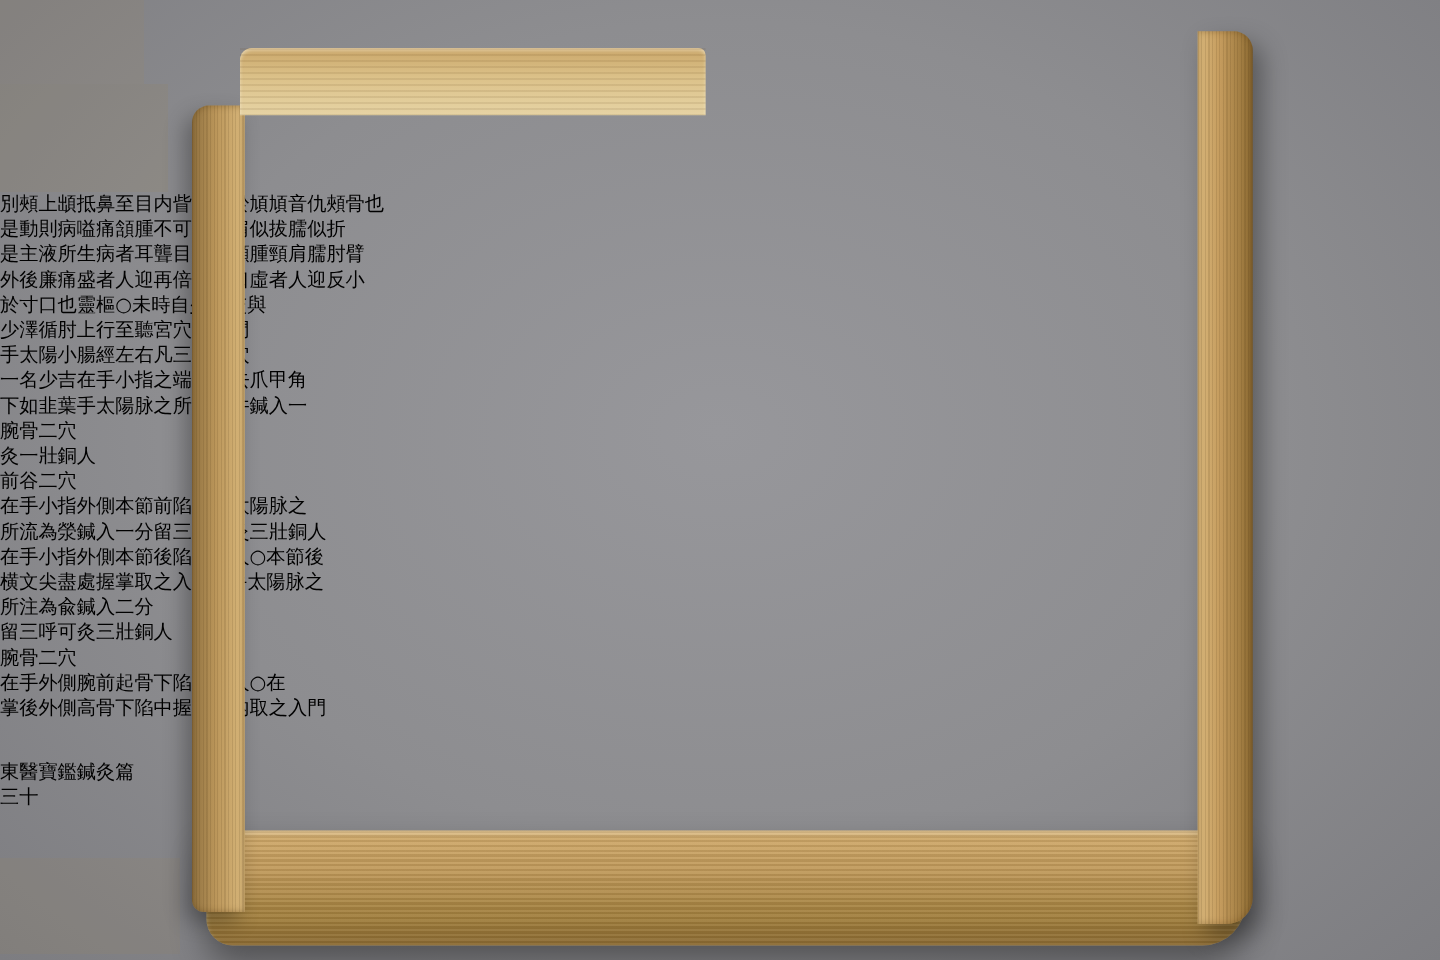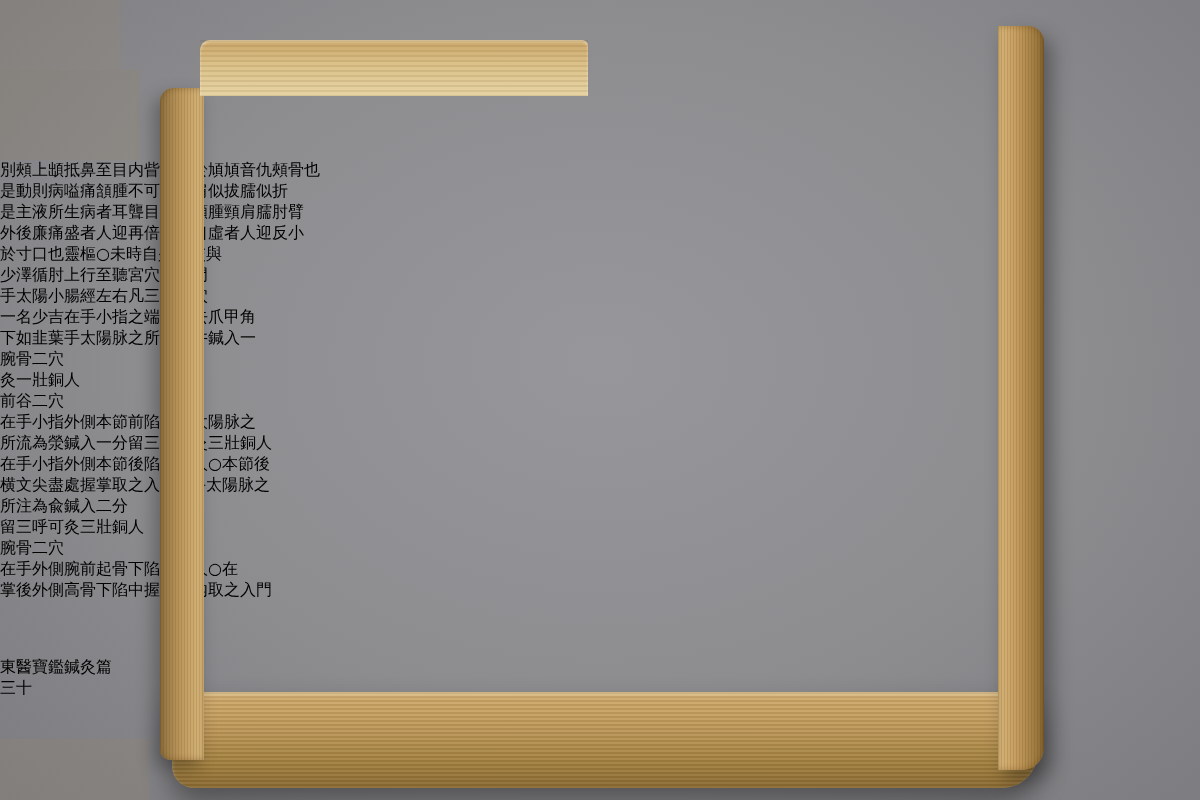--- a/index.html
+++ b/index.html
@@ -158,21 +158,21 @@
       <div class="col">
         <div class="big">腕骨二穴</div>
         <div class="notes">
           <div class="sub">在手外側腕前起骨下陷中銅人○在</div>
           <div class="sub">掌後外側高骨下陷中握掌向内取之入門</div>
         </div>
       </div>
     </div>
 
     <div class="fishtail" style="left:4px;top:222px;width:24px;height:32px;"></div>
-    <div class="margin-title" style="left:2px;top:262px;margin-top:24px;">東醫寶鑑鍼灸篇</div>
+    <div class="margin-title" style="left:2px;top:262px;">東醫寶鑑鍼灸篇</div>
     <div class="folio" style="left:-4px;top:432px;">三十</div>
     <div class="stampblock" style="left:2px;top:468px;width:32px;height:40px;"></div>
   </div>
 
   <div class="page page-right">
     <div class="stain" style="left:60px;top:60px;width:150px;height:80px;background:rgba(170,140,80,.10);"></div>
 
   </div>
 
   <div class="gutter"></div>

